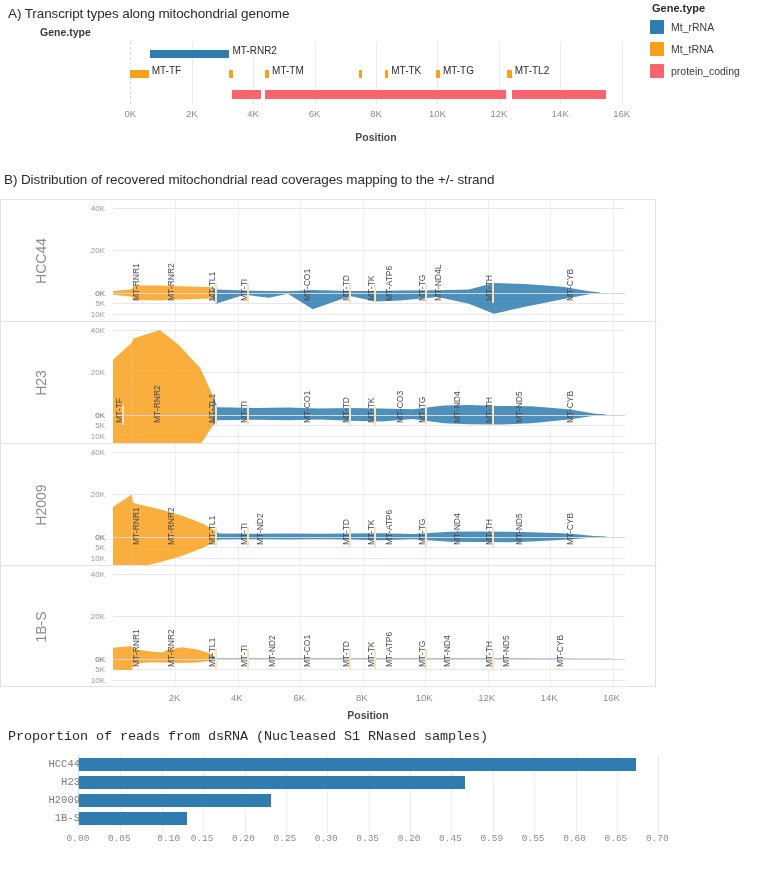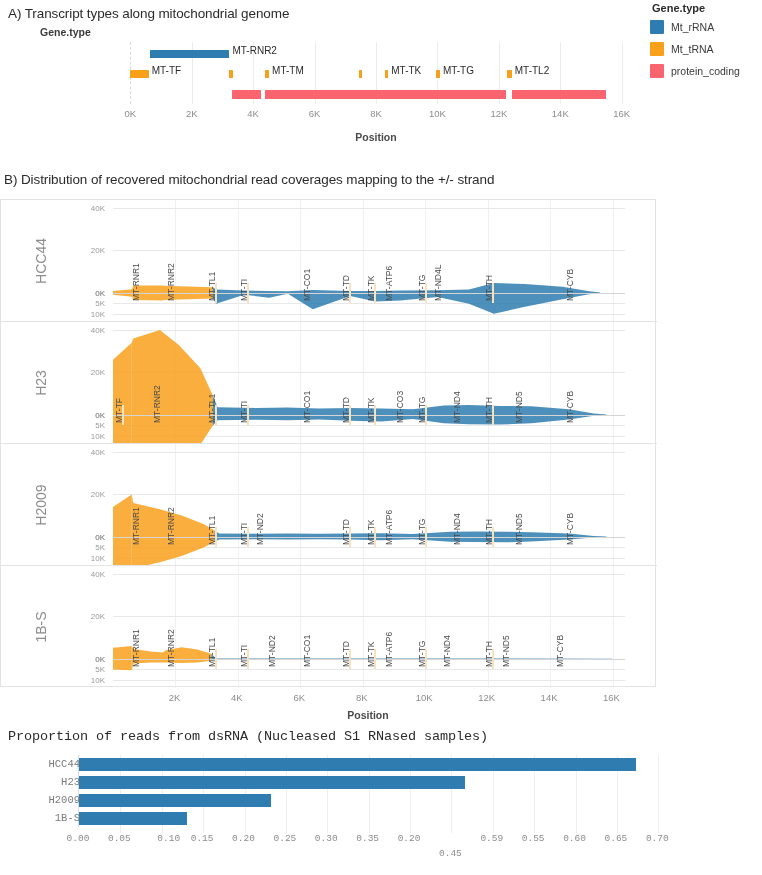--- a/index.html
+++ b/index.html
@@ -395,21 +395,21 @@
     <div id="c-xaxis">
         <div class="c-xtick tick" style="left: 0px;">0.00</div>
         <div class="c-xtick tick" style="left: 41.3793px;">0.05</div>
         <div class="c-xtick tick" style="left: 82.7586px; margin-left: 8px;">0.10</div>
         <div class="c-xtick tick" style="left: 124.138px;">0.15</div>
         <div class="c-xtick tick" style="left: 165.517px;">0.20</div>
         <div class="c-xtick tick" style="left: 206.897px;">0.25</div>
         <div class="c-xtick tick" style="left: 248.276px;">0.30</div>
         <div class="c-xtick tick" style="left: 289.655px; text-align: right;">0.35</div>
         <div class="c-xtick tick" style="left: 331.034px;">0.20</div>
-        <div class="c-xtick tick" style="left: 372.414px; margin-top: 15px;">0.45</div>
+        <div class="c-xtick tick" style="left: 372.414px;">0.45</div>
         <div class="c-xtick tick" style="left: 413.793px;">0.59</div>
         <div class="c-xtick tick" style="left: 455.172px;">0.55</div>
         <div class="c-xtick tick" style="left: 496.552px;">0.60</div>
         <div class="c-xtick tick" style="left: 537.931px;">0.65</div>
         <div class="c-xtick tick" style="left: 579.31px;">0.70</div>
       </div>
   <div class="c-cat" style="top: 39px;">HCC44</div>
       <div class="c-cat" style="top: 57px;">H23</div>
       <div class="c-cat" style="top: 75px;">H2009</div>
       <div class="c-cat" style="top: 93px;">1B-S</div>

